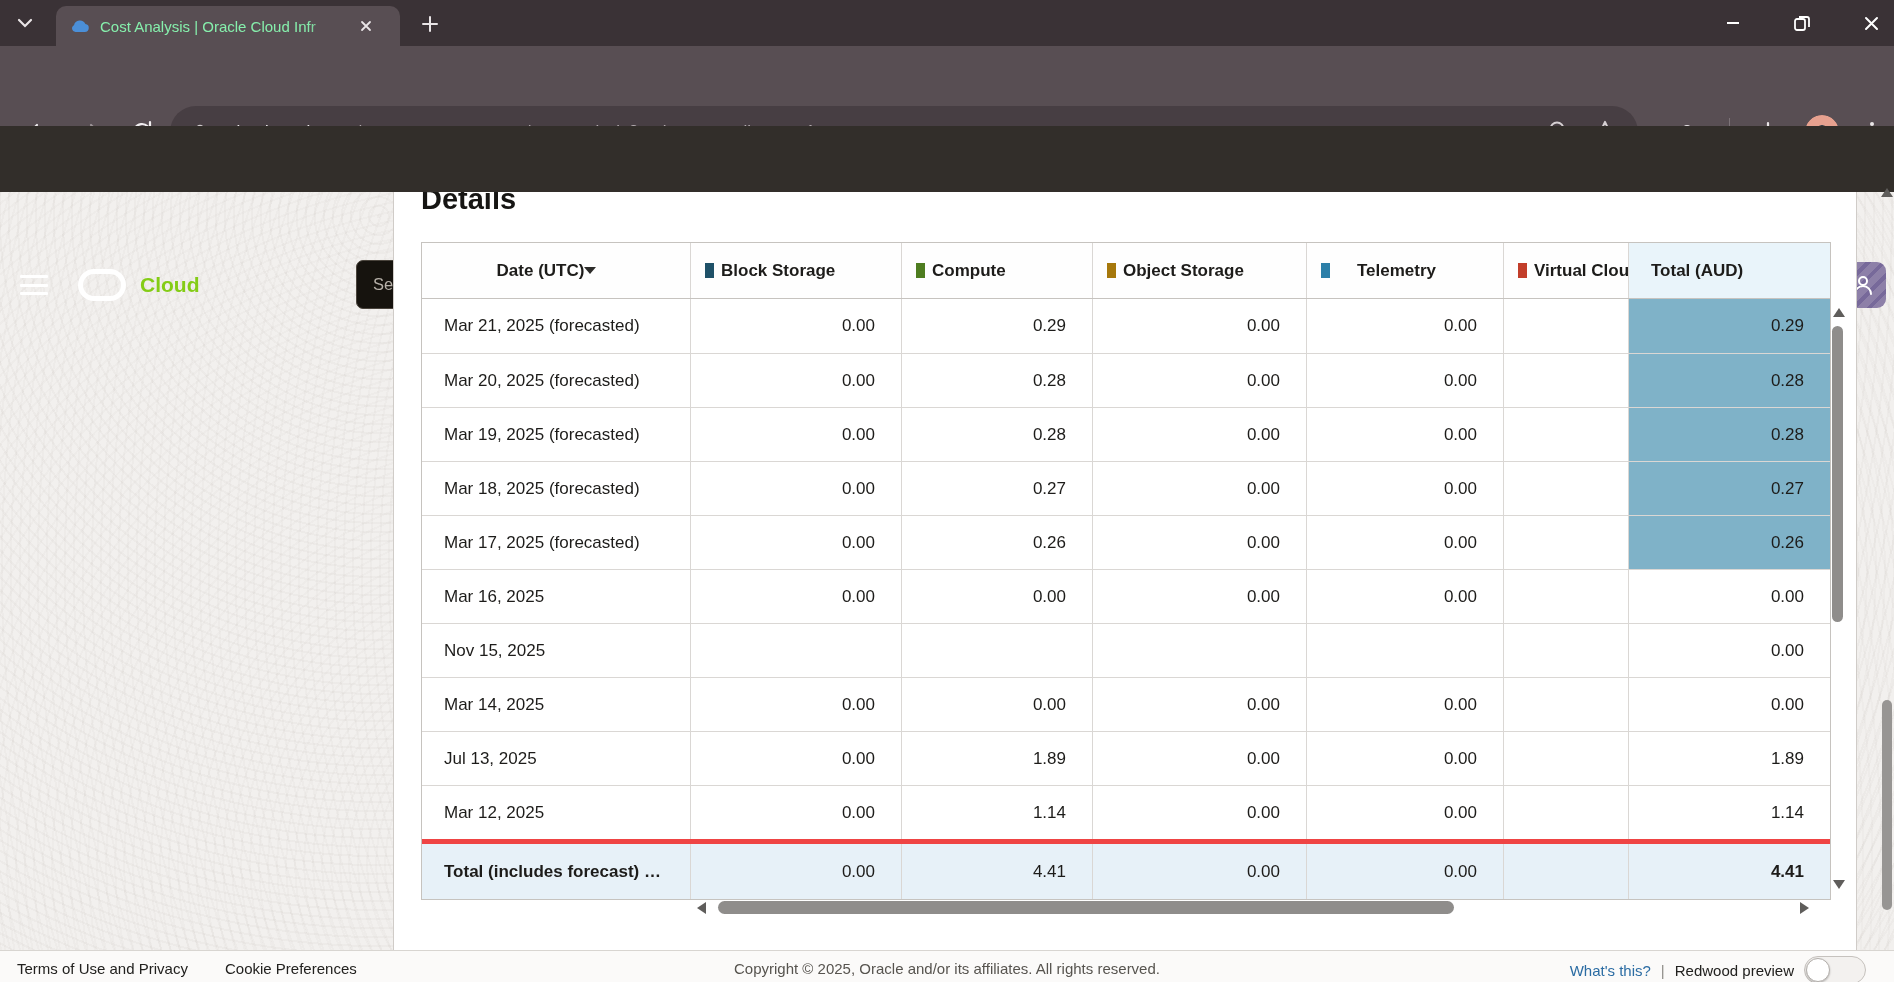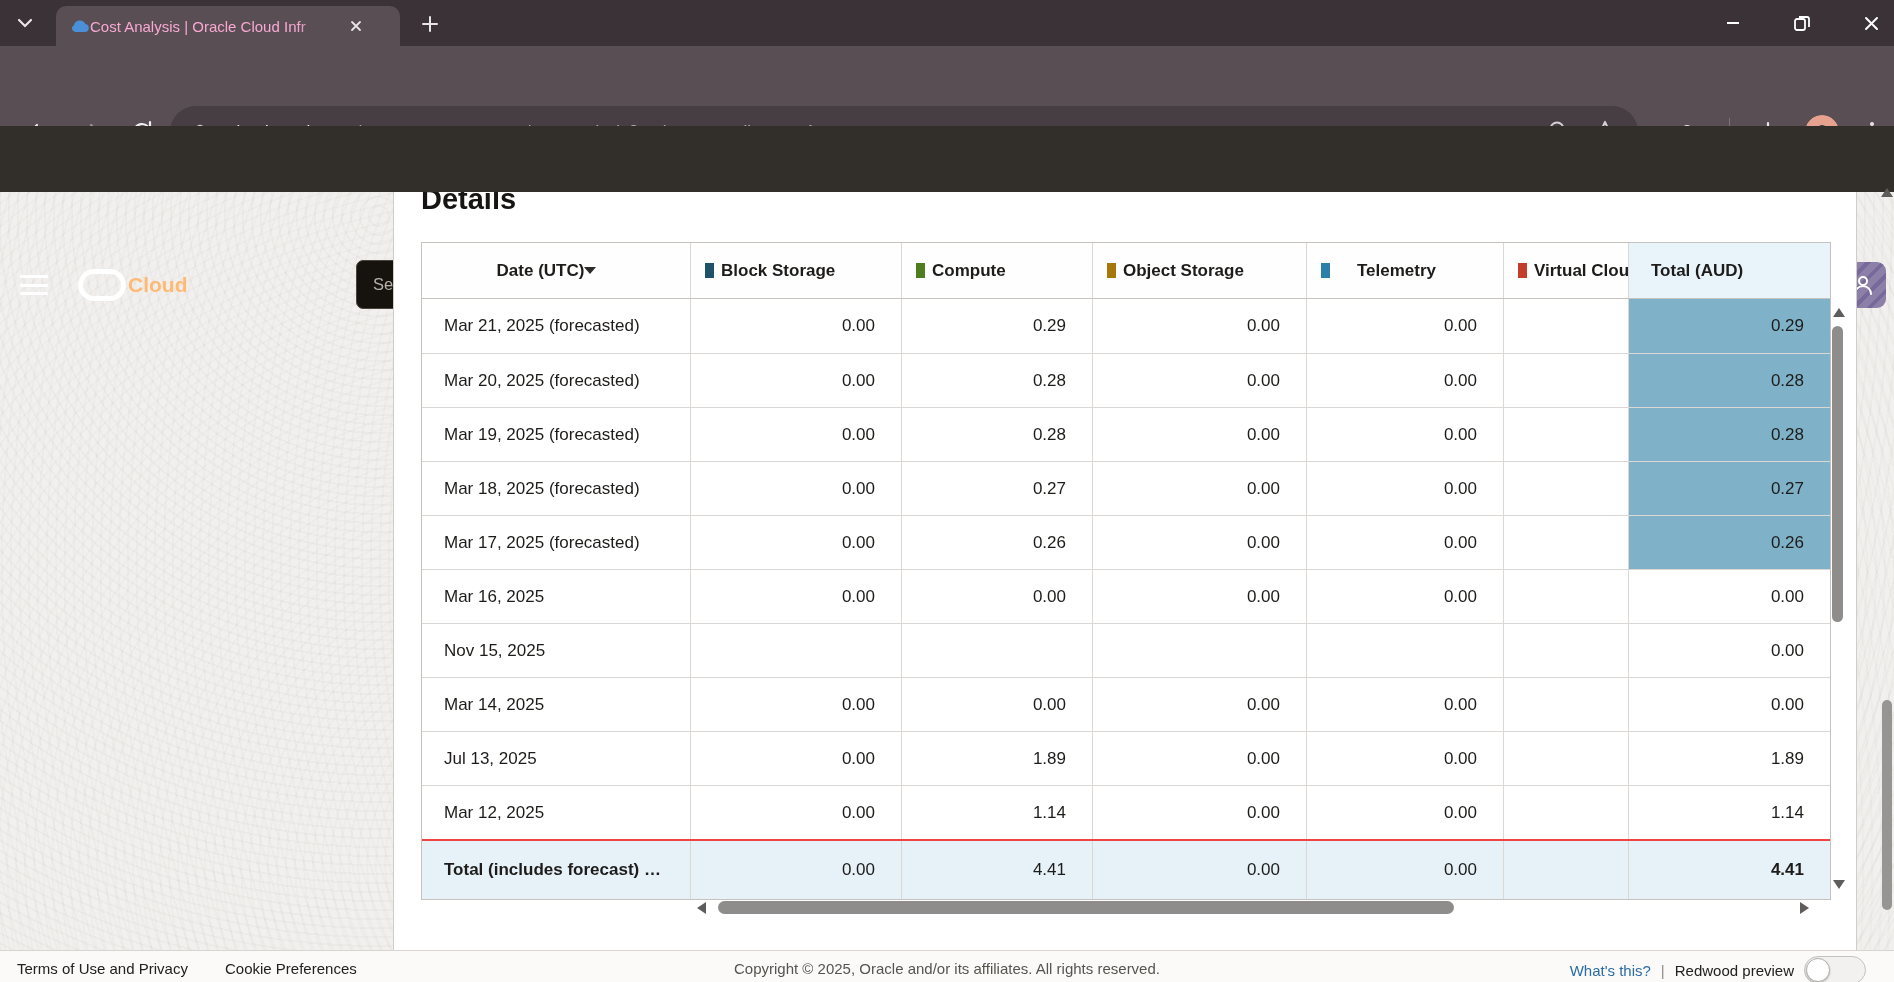--- a/index.html
+++ b/index.html
@@ -12,21 +12,21 @@
       repeating-radial-gradient(circle at 70% 58%, rgba(140,128,118,.045) 0 2px, transparent 2px 9px),
       repeating-radial-gradient(circle at 28% 88%, rgba(140,128,118,.04) 0 2px, transparent 2px 9px);
   }
   svg{display:block;}
 
   
   .tabstrip{position:absolute;left:0;top:0;width:100%;height:46px;background:#3a3236;}
   .ts-chevron{position:absolute;left:12px;top:10px;width:26px;height:26px;color:#e9e5e7;display:flex;align-items:center;justify-content:center;cursor:pointer;}
   .tab{position:absolute;left:56px;top:6px;width:344px;height:40px;background:#584e53;border-radius:10px 10px 0 0;display:flex;align-items:center;padding:0 10px 0 14px;}
   .tab-fav{width:20px;height:16px;color:#4b8fd8;flex:0 0 auto;}
-  .tab-title{width:252px;font-size:15px;color:#f9a8d4;white-space:nowrap;overflow:hidden;
+  .tab-title{margin-left:10px;width:252px;font-size:15px;color:#86efac;white-space:nowrap;overflow:hidden;
     -webkit-mask-image:linear-gradient(90deg,#000 82%,transparent 98%);mask-image:linear-gradient(90deg,#000 82%,transparent 98%);}
   .tab-close{margin-left:2px;width:24px;height:24px;color:#e9e5e7;display:flex;align-items:center;justify-content:center;border-radius:50%;cursor:pointer;}
   .newtab{position:absolute;left:416px;top:10px;width:28px;height:28px;color:#e9e5e7;display:flex;align-items:center;justify-content:center;cursor:pointer;}
   .winctl{position:absolute;top:5px;width:36px;height:36px;color:#ffffff;display:flex;align-items:center;justify-content:center;cursor:pointer;}
   .winctl.min{left:1715px;} .winctl.res{left:1784px;} .winctl.cls{left:1853px;}
 
   
   .toolbar{position:absolute;left:0;top:46px;width:100%;height:80px;background:#584e53;}
   .navbtn{position:absolute;top:70px;width:32px;height:32px;display:flex;align-items:center;justify-content:center;color:#f0edef;cursor:pointer;}
   .navbtn.fwd{color:#9d9499;}
@@ -40,21 +40,21 @@
   .dl-ic{position:absolute;left:1754px;top:72px;width:28px;height:28px;color:#e9e5e7;cursor:pointer;}
   .avatar-ic{position:absolute;left:1805px;top:69px;width:34px;height:34px;border-radius:50%;overflow:hidden;cursor:pointer;}
   .kebab{position:absolute;left:1862px;top:72px;width:20px;height:28px;display:flex;flex-direction:column;align-items:center;justify-content:center;gap:4px;cursor:pointer;}
   .kebab i{width:4px;height:4px;border-radius:50%;background:#e9e5e7;}
 
   
   .ocihead{position:absolute;left:0;top:126px;width:100%;height:66px;background:#322e2a;}
   .burger{position:absolute;left:20px;top:149px;width:28px;height:20px;display:flex;flex-direction:column;justify-content:space-between;cursor:pointer;}
   .burger i{height:3px;background:#fff;border-radius:1px;}
   .ologo{position:absolute;left:78px;top:143px;width:48px;height:32px;border:5px solid #fff;border-radius:16px;cursor:pointer;}
-  .brand{position:absolute;left:128px;top:147px;font-size:21px;font-weight:700;color:#fdba74;}
+  .brand{position:absolute;left:140px;top:147px;font-size:21px;font-weight:700;color:#84cc16;}
   .ocisearch{position:absolute;left:356px;top:134px;width:737px;height:49px;background:#16130e;border:1px solid #4a443c;border-radius:7px;display:flex;align-items:center;}
   .ocisearch input{background:transparent;border:none;outline:none;width:100%;padding:0 16px;font-size:16.5px;color:#e8e4de;font-family:inherit;}
   .ocisearch input::placeholder{color:#b7b1a9;opacity:1;}
   .regionsel{position:absolute;left:1248px;top:136px;height:46px;display:flex;align-items:center;cursor:pointer;}
   .regionsel .chev{width:22px;height:22px;color:#fff;margin-right:12px;}
   .regiontext{font-size:18.5px;font-weight:700;color:#fff;}
   .hd-ic{position:absolute;top:145px;width:30px;height:30px;color:#fff;cursor:pointer;}
   .hd-shell{left:1668px;} .hd-bell{left:1726px;} .hd-help{left:1788px;}
   .hd-avatar{position:absolute;left:1840px;top:136px;width:46px;height:46px;border-radius:9px;cursor:pointer;overflow:hidden;
     background:repeating-linear-gradient(135deg,#8d80a8 0 7px,#77699a 7px 11px);display:flex;align-items:center;justify-content:center;}
@@ -72,21 +72,21 @@
   .hcell.datecol{justify-content:center;padding-left:22px;padding-right:41px;}
   .marker{width:9px;height:15px;margin-right:7px;flex:0 0 auto;}
   .caret{width:0;height:0;border-left:6px solid transparent;border-right:6px solid transparent;border-top:7px solid #2d2c2a;}
   .trow{display:flex;height:54px;border-top:1px solid #dad7d4;}
   .trow:first-of-type{border-top:none;}
   .cell{display:flex;align-items:center;border-right:1px solid #dad7d4;font-size:17px;color:#1d1c1a;overflow:hidden;white-space:nowrap;}
   .cell:last-child{border-right:none;}
   .cell.datecell{padding-left:22px;}
   .cell.val{justify-content:flex-end;padding-right:26px;}
   .cell.totalcell.forecast{background:#7fb2c8;}
-  .trow.totalrow{height:60px;border-top:2px solid #ef4444;}
+  .trow.totalrow{height:60px;border-top:5px solid #ef4444;}
   .trow.totalrow .cell{background:#e7f1f8;}
   .trow.totalrow .datecell{font-weight:700;}
   .trow.totalrow .totalcell{font-weight:700;}
   .c0{width:269px;} .c1{width:211px;} .c2{width:191px;} .c3{width:214px;} .c4{width:197px;gap:20px;} .c5{width:125px;} .c6{width:201px;}
 
   
   .arrow{width:0;height:0;position:absolute;}
   .arr-up{border-left:6px solid transparent;border-right:6px solid transparent;border-bottom:9px solid #5f5d5b;}
   .arr-down{border-left:6px solid transparent;border-right:6px solid transparent;border-top:9px solid #5f5d5b;}
   .arr-left{border-top:6px solid transparent;border-bottom:6px solid transparent;border-right:9px solid #5f5d5b;}

